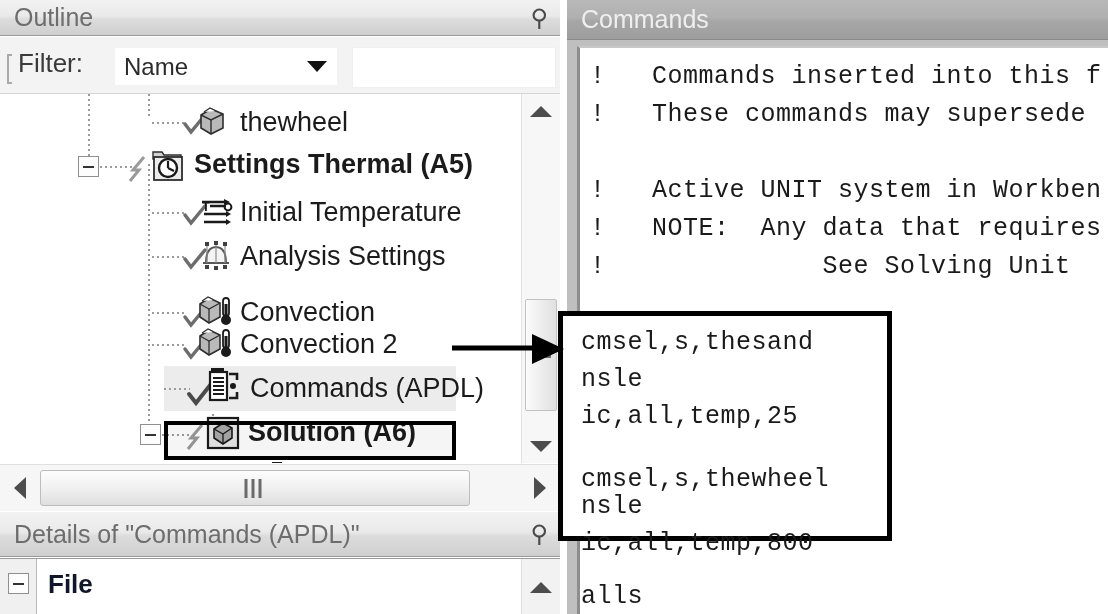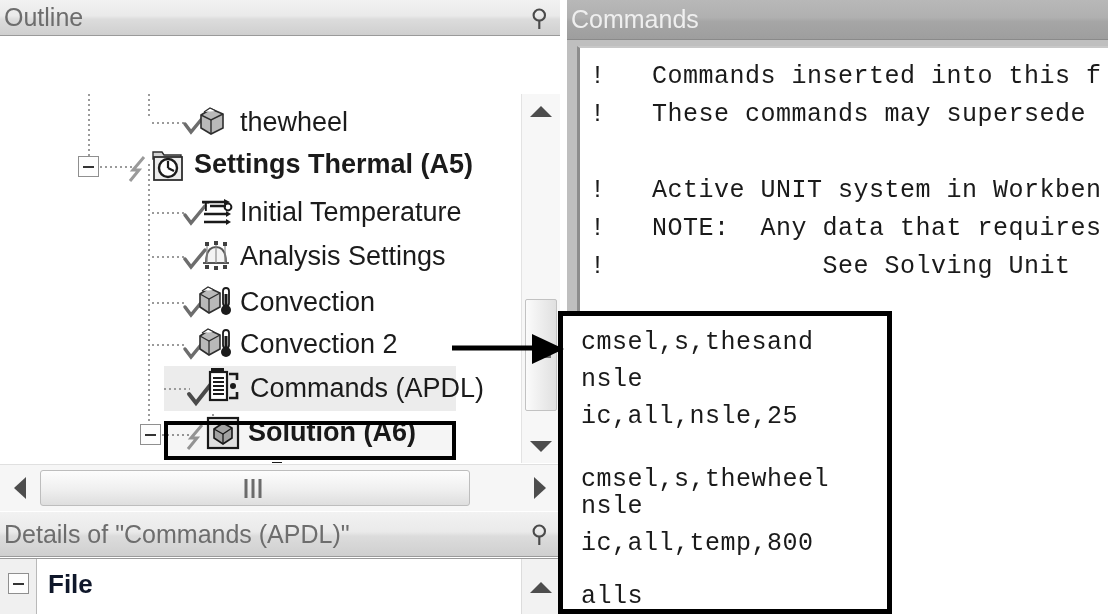--- a/index.html
+++ b/index.html
@@ -13,21 +13,21 @@
 
   
   .panel-title{
     position:absolute;
     box-sizing:border-box;
     background:linear-gradient(to bottom,#f2f2f2 0%,#eaeaea 45%,#dcdcdc 55%,#cfcfcf 100%);
     border-bottom:1px solid #9a9a9a;
     color:#6d6d6d;
     font-size:25px;
     letter-spacing:0px;
-    padding-left:4px;
+    padding-left:14px;
     display:flex;align-items:center;
   }
   .panel-title.dark{
     background:linear-gradient(to bottom,#b8b8b8 0%,#b0b0b0 45%,#a6a6a6 55%,#9e9e9e 100%);
     color:#efefef;
     border-bottom:1px solid #8a8a8a;
   }
   .pin{
     position:absolute;right:12px;top:50%;transform:translateY(-50%);
     font-size:24px;color:#4a4a4a;line-height:1;
@@ -152,40 +152,51 @@
     background:#ffffff;border-left:3px solid #8d8d8d;border-top:2px solid #c8c8c8;
     box-sizing:border-box;overflow:hidden;
   }
   .codeline{
     position:absolute;left:10px;
     font-family:"Liberation Mono", monospace;
     font-size:25px;color:#1a1a1a;white-space:pre;letter-spacing:0.5px;
   }
 
   #apdl-box{
-    position:absolute;left:558px;top:311px;width:334px;height:303px;
+    position:absolute;left:558px;top:311px;width:334px;height:230px;
     border:5px solid #000;box-sizing:border-box;background:#ffffff;
   }
   #apdl-box .codeline{left:18px;}
 
   
   #pointer-arrow{position:absolute;left:452px;top:330px;width:115px;height:40px;}
 </style>
 </head>
 <body>
 
 <div id="root">
 
   <div id="outline-panel">
 
     <div id="outline-title" class="panel-title">
       <span>Outline</span>
       <span class="pin">⚲</span>
     </div>
 
+    <div id="filter-bar">
+      <div class="grip"></div>
+      <div id="filter-label">Filter:</div>
+
+      <div id="filter-combo">
+        <span id="filter-combo-text">Name</span>
+        <span id="filter-combo-arrow"></span>
+      </div>
+
+      <input id="filter-input" type="text" placeholder="" style="">
+    </div>
 
     <div id="tree-area">
 
       <div class="vdots" style="left:88px;top:0;height:62px;"></div>
       <div class="vdots" style="left:148px;top:0;height:22px;"></div>
       <div class="vdots" style="left:148px;top:70px;height:276px;"></div>
       <div class="vdots" style="left:212px;top:300px;height:22px;"></div>
 
       <div class="trow" style="top:6px;">
         <div class="dots" style="left:152px;top:22px;width:32px;"></div>
@@ -260,21 +271,21 @@
             <rect x="25" y="5" width="4" height="4" fill="#3f3f3f"></rect>
             <rect x="7" y="28" width="4" height="4" fill="#3f3f3f"></rect>
             <rect x="16" y="29" width="4" height="4" fill="#3f3f3f"></rect>
             <rect x="25" y="28" width="4" height="4" fill="#3f3f3f"></rect>
             <path d="M9 9 L9 26 M18 8 L18 26 M27 9 L27 26" stroke="#8d8d8d" stroke-width="1.2"></path>
           </svg>
         </div>
         <span class="tlabel" style="position:absolute;left:240px;top:7px;">Analysis Settings</span>
       </div>
 
-      <div class="trow" style="top:186px;padding-left:30px;">
+      <div class="trow" style="top:196px;padding-left:30px;">
         <div class="dots" style="left:152px;top:22px;width:32px;"></div>
         <div class="chk" style="left:182px;top:14px;">
           <svg width="26" height="26" viewBox="0 0 26 26">
               <path d="M3 13 L9 21 L23 4" stroke="#6d6d6d" stroke-width="3.5" fill="none" stroke-linecap="round"></path>
             </svg>
         </div>
         <div class="ticon" style="left:196px;top:2px;">
           <svg width="38" height="38" viewBox="0 0 38 38">
             <path d="M4 12 L13 6 L24 11 L24 25 L13 31 L4 25 Z" fill="#b9b9b9" stroke="#2e2e2e" stroke-width="1.6"></path>
             <path d="M4 12 L13 17 L24 11" fill="none" stroke="#2e2e2e" stroke-width="1.3"></path>
@@ -421,21 +432,21 @@
       <div class="codeline" style="top:90px;"></div>
       <div class="codeline" style="top:128px;">!   Active UNIT system in Workben</div>
       <div class="codeline" style="top:166px;">!   NOTE:  Any data that requires</div>
       <div class="codeline" style="top:204px;">!              See Solving Unit</div>
     </div>
   </div>
 
   <div id="apdl-box">
     <div class="codeline" style="top:12px;">cmsel,s,thesand</div>
     <div class="codeline" style="top:49px;">nsle</div>
-    <div class="codeline" style="top:86px;">ic,all,nsle,25</div>
+    <div class="codeline" style="top:86px;">ic,all,temp,25</div>
     <div class="codeline" style="top:123px;"></div>
     <div class="codeline" style="top:149px;">cmsel,s,thewheel</div>
     <div class="codeline" style="top:176px;">nsle</div>
     <div class="codeline" style="top:213px;">ic,all,temp,800</div>
     <div class="codeline" style="top:229px;"></div>
     <div class="codeline" style="top:266px;">alls</div>
   </div>
 
   <div id="pointer-arrow">
     <svg width="115" height="40" viewBox="0 0 115 40">

